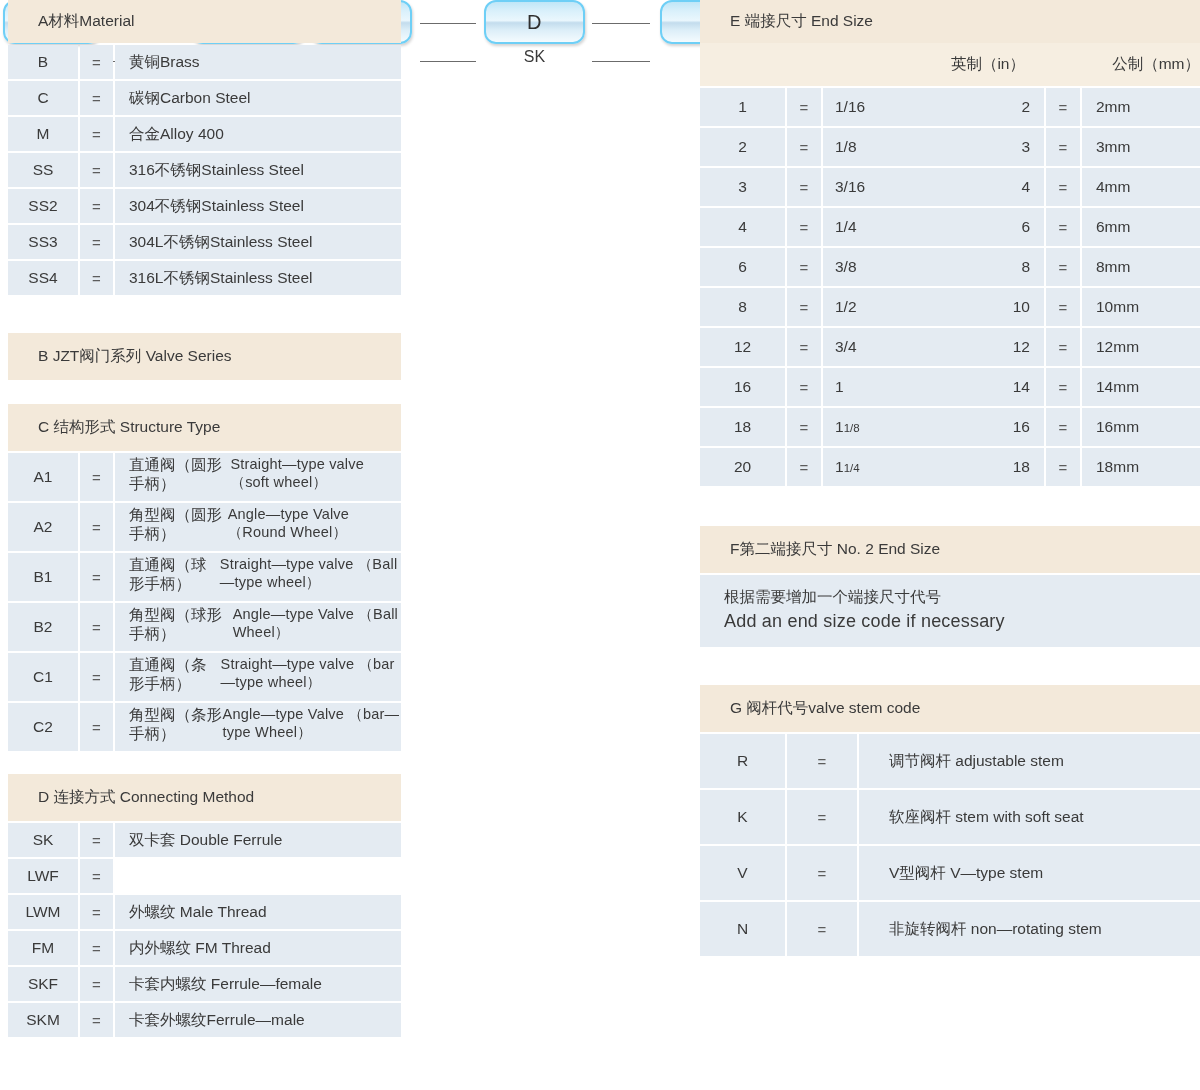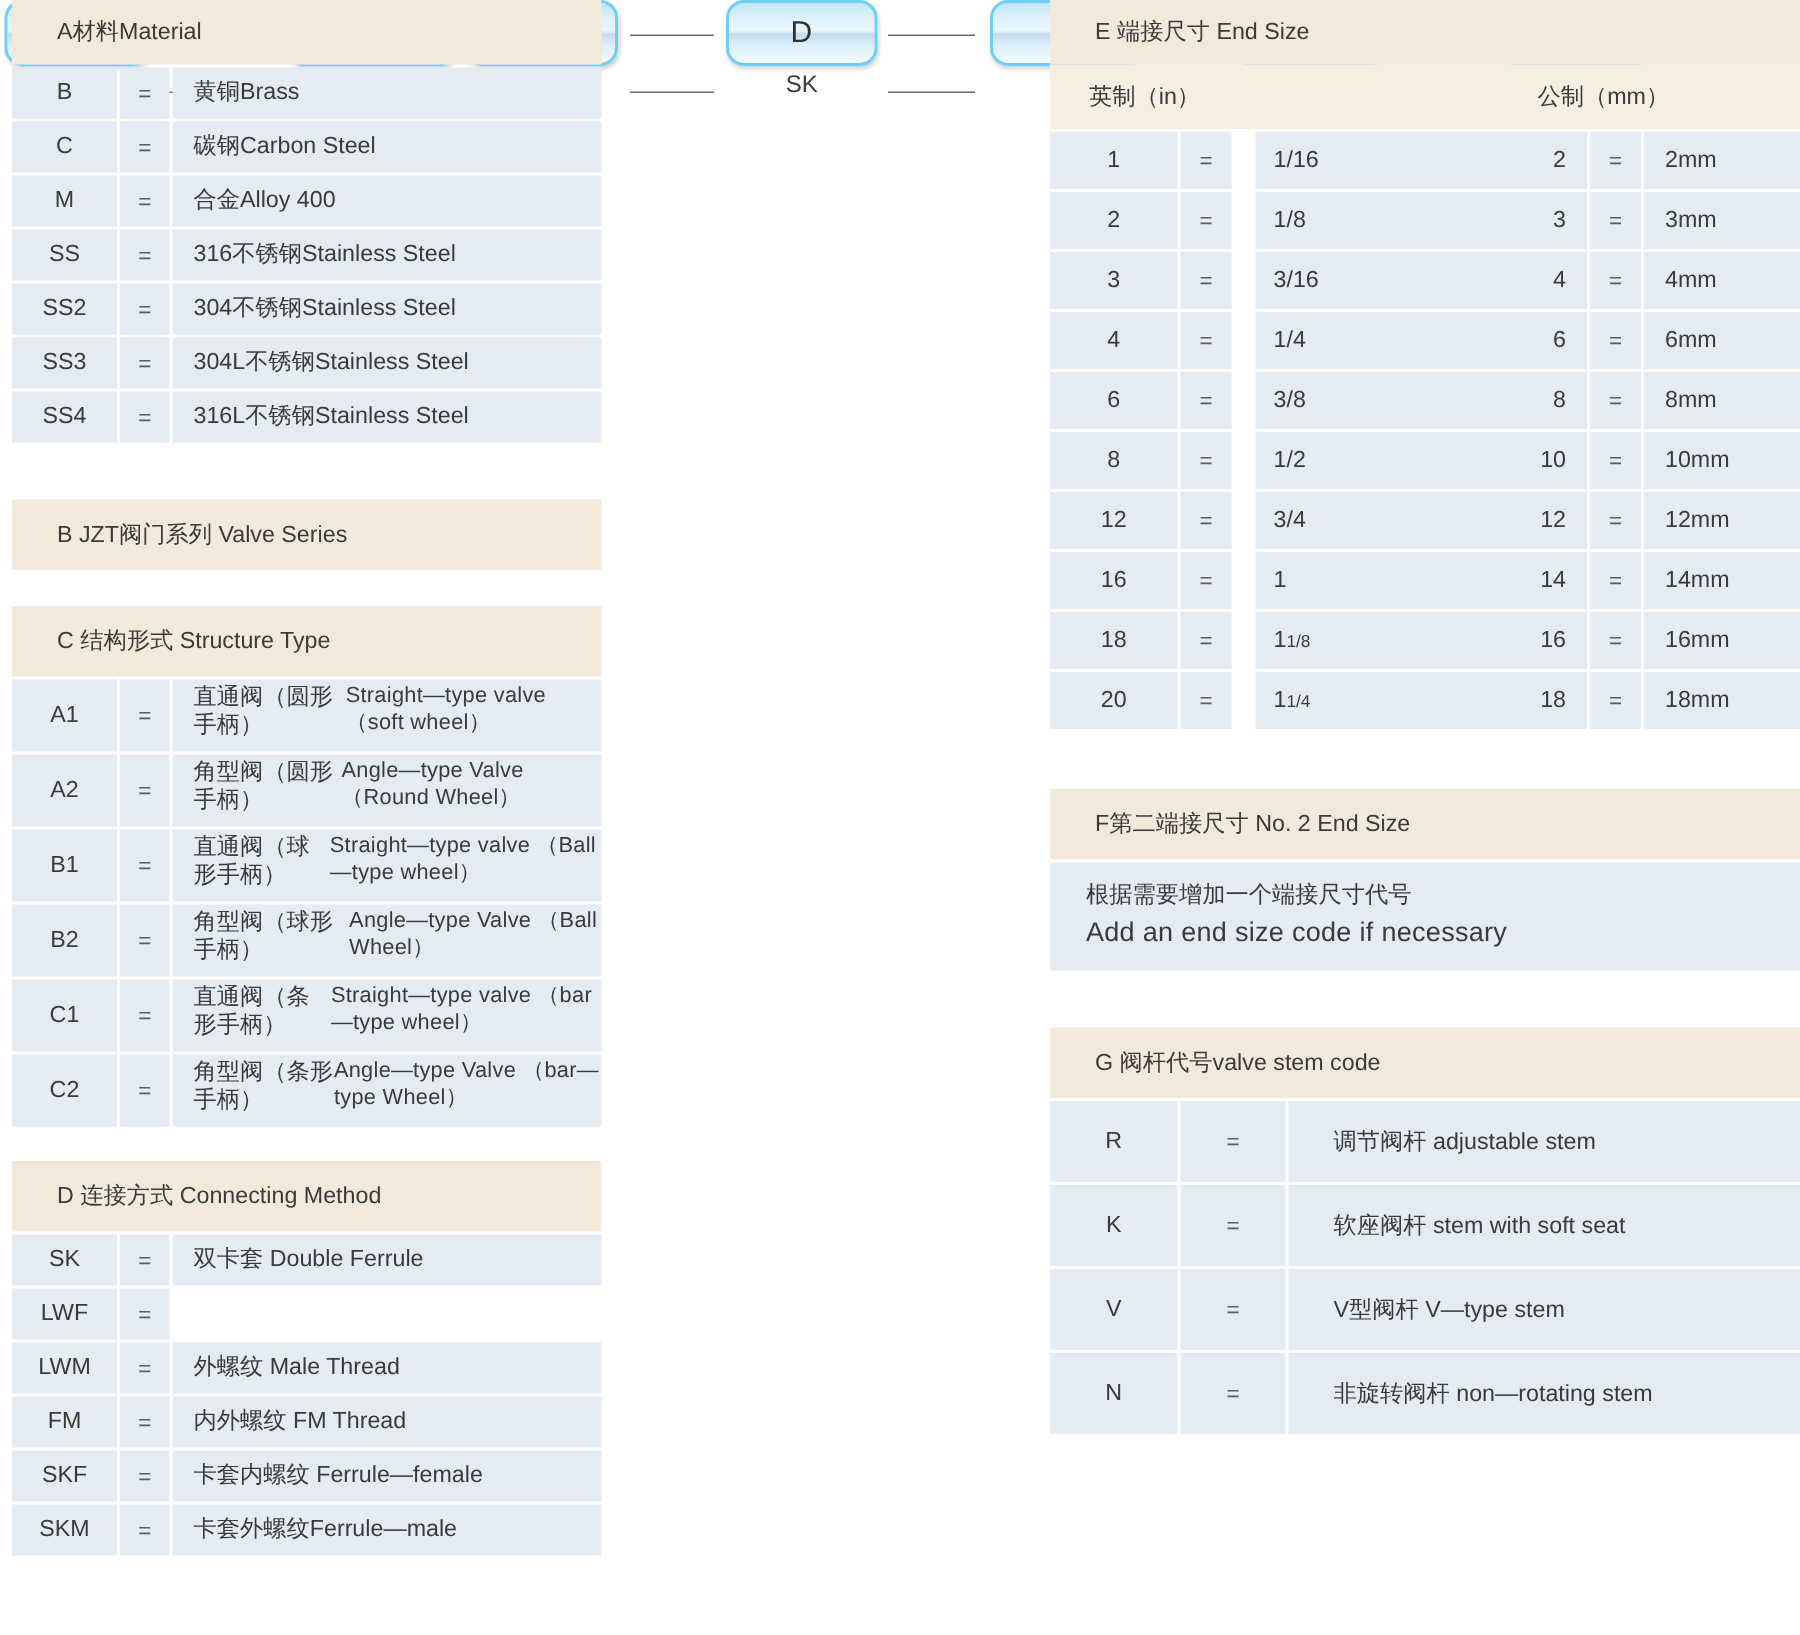--- a/index.html
+++ b/index.html
@@ -90,20 +90,21 @@
   }
   .sec-head.tall { padding-top: 13px; padding-bottom: 13px; }
 
   .subhead {
     background: #f6eee1;
     display: flex;
     font-size: 15.5px;
     color: #3a3a3a;
     box-sizing: border-box;
     padding: 11px 0;
+    text-align: right;
   }
   .subhead .sh-in  { width: 325px; padding-left: 26px; box-sizing: border-box; }
   .subhead .sh-mm  { flex: 1; padding-left: 0px; box-sizing: border-box; }
 
   .rows { }
   .row {
     display: flex;
     align-items: stretch;
     margin-top: 2px;
   }
@@ -141,21 +142,21 @@
     padding-top: 2px;
   }
   .desc-cn { font-size: 15.5px; line-height: 1.25; }
   .desc-en { font-size: 14.5px; line-height: 1.25; letter-spacing: 0.2px; }
 
   
   .row-e .cell { height: 38px; }
   .e-code { width: 85px; justify-content: center; font-size: 15.5px; }
   .e-eq   { width: 34px; margin-left: 2px; justify-content: center; font-size: 15px; color:#5c5c5c; }
   .e-mid  {
-    width: 221px; margin-left: 16px;
+    width: 221px; margin-left: 2px;
     padding-left: 12px; padding-right: 14px;
     font-size: 15.5px;
     justify-content: space-between;
     gap: 20px;
   }
   .e-eq2  { width: 34px; margin-left: 2px; justify-content: center; font-size: 15px; color:#5c5c5c; }
   .e-mm   { flex: 1; margin-left: 2px; padding-left: 14px; font-size: 15.5px; }
   .frac { font-size: 11.5px; vertical-align: baseline; }
 
   

